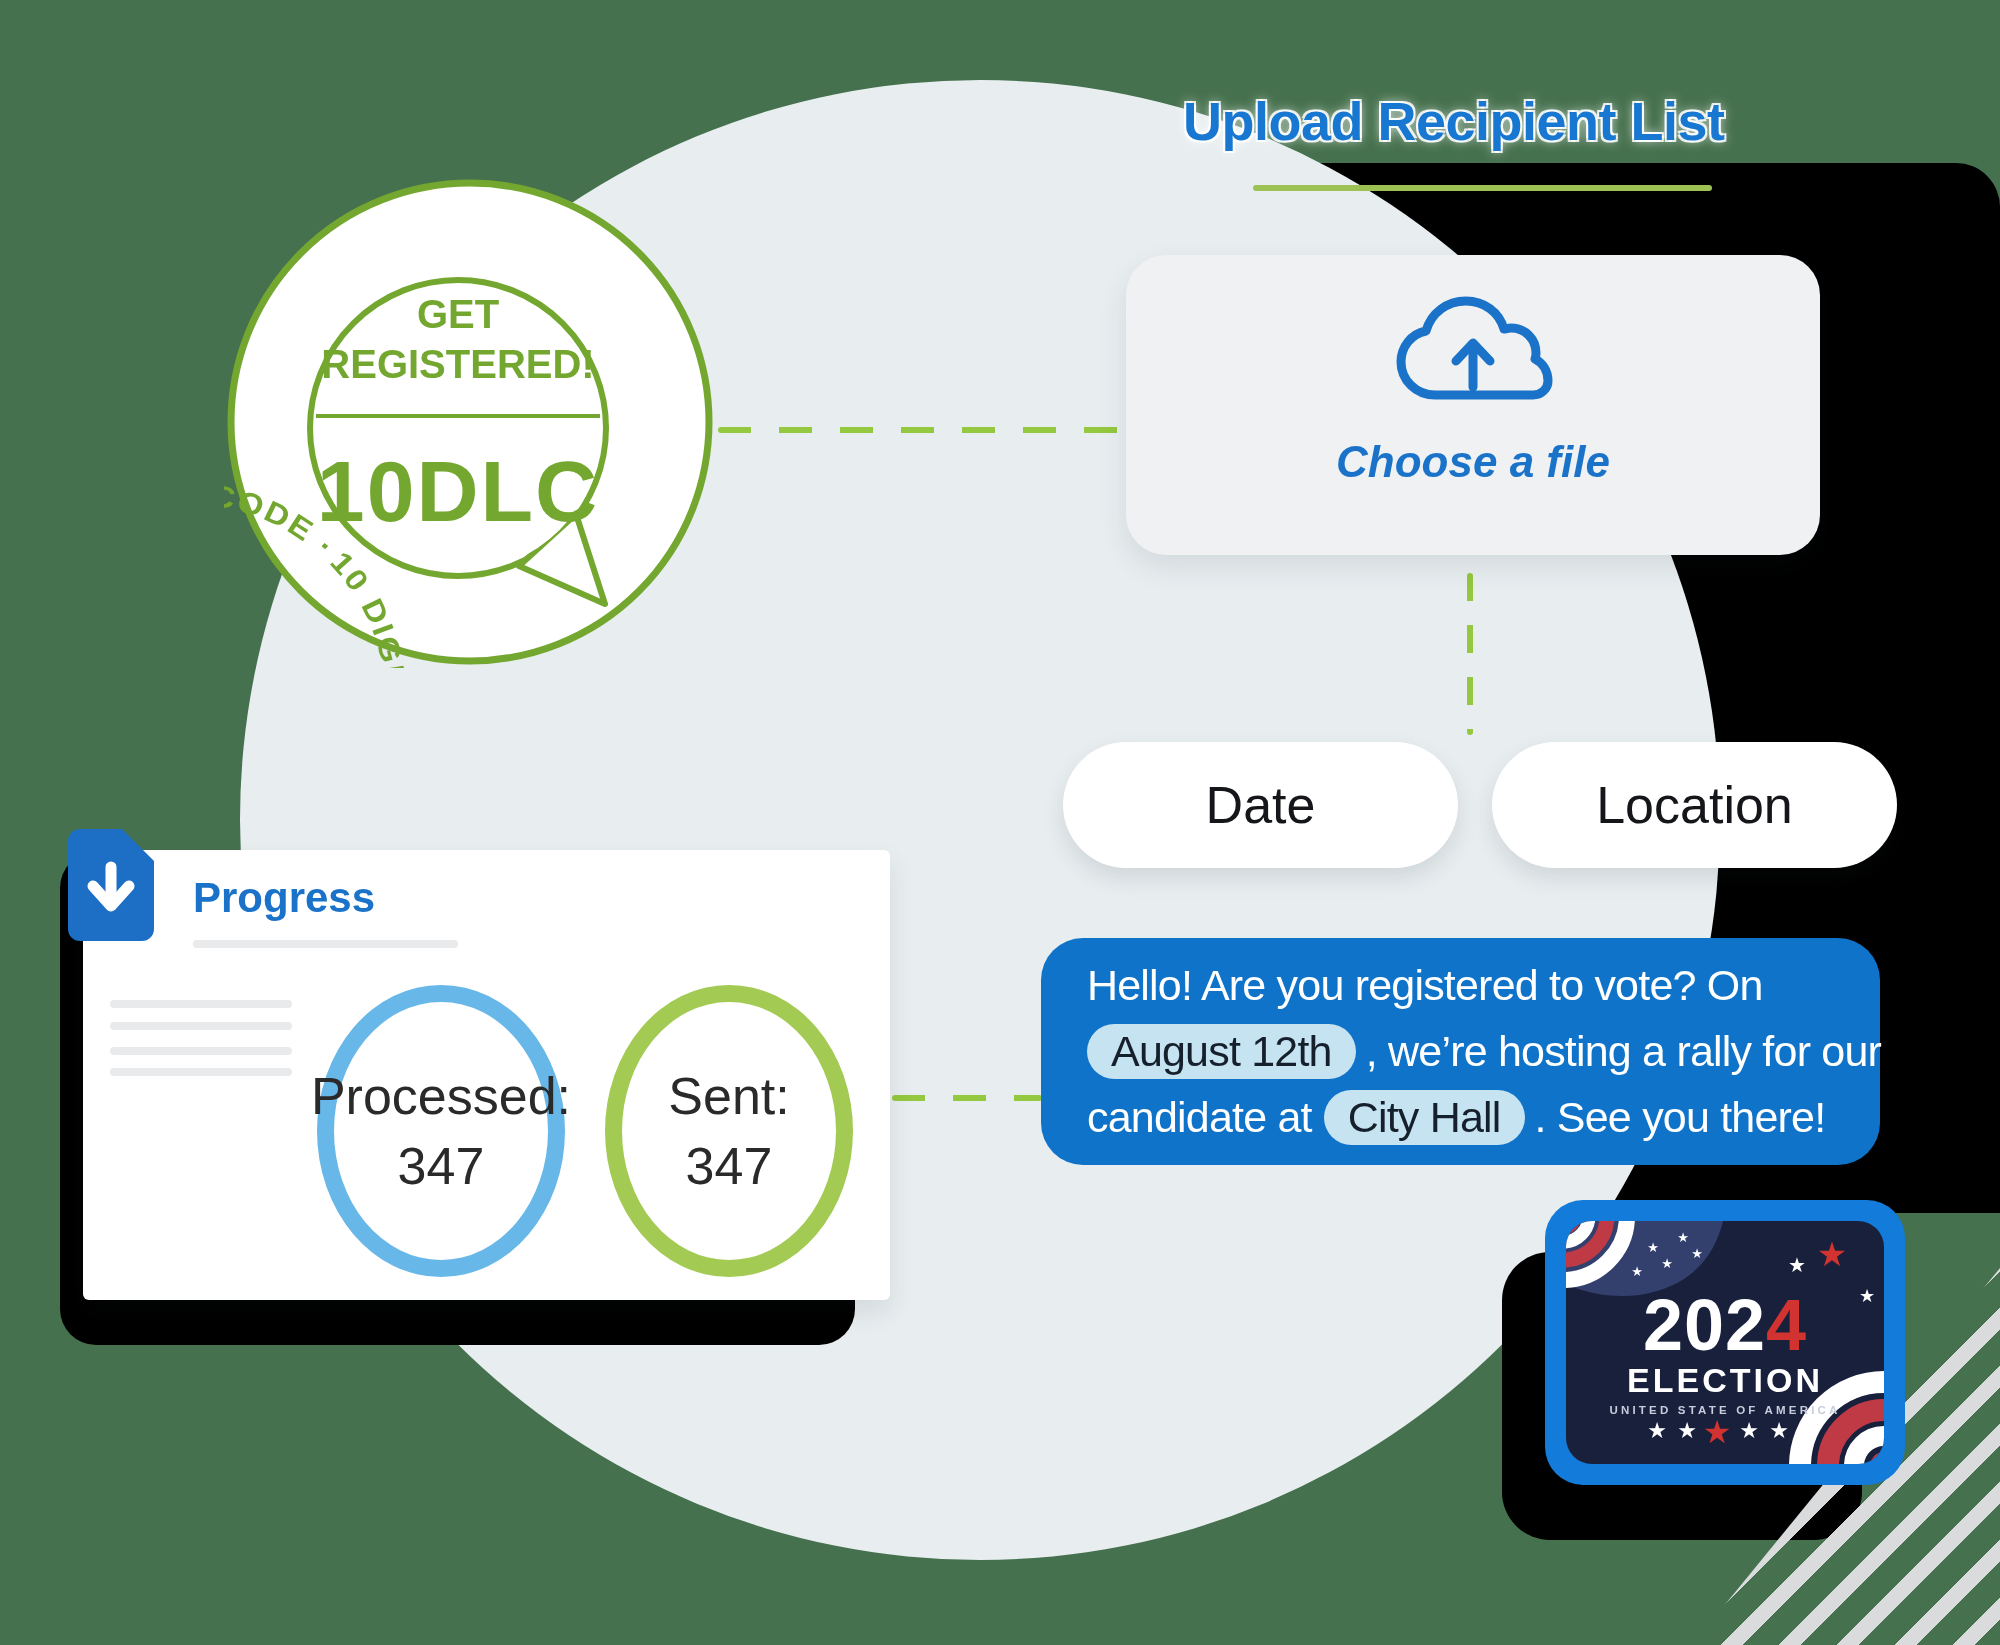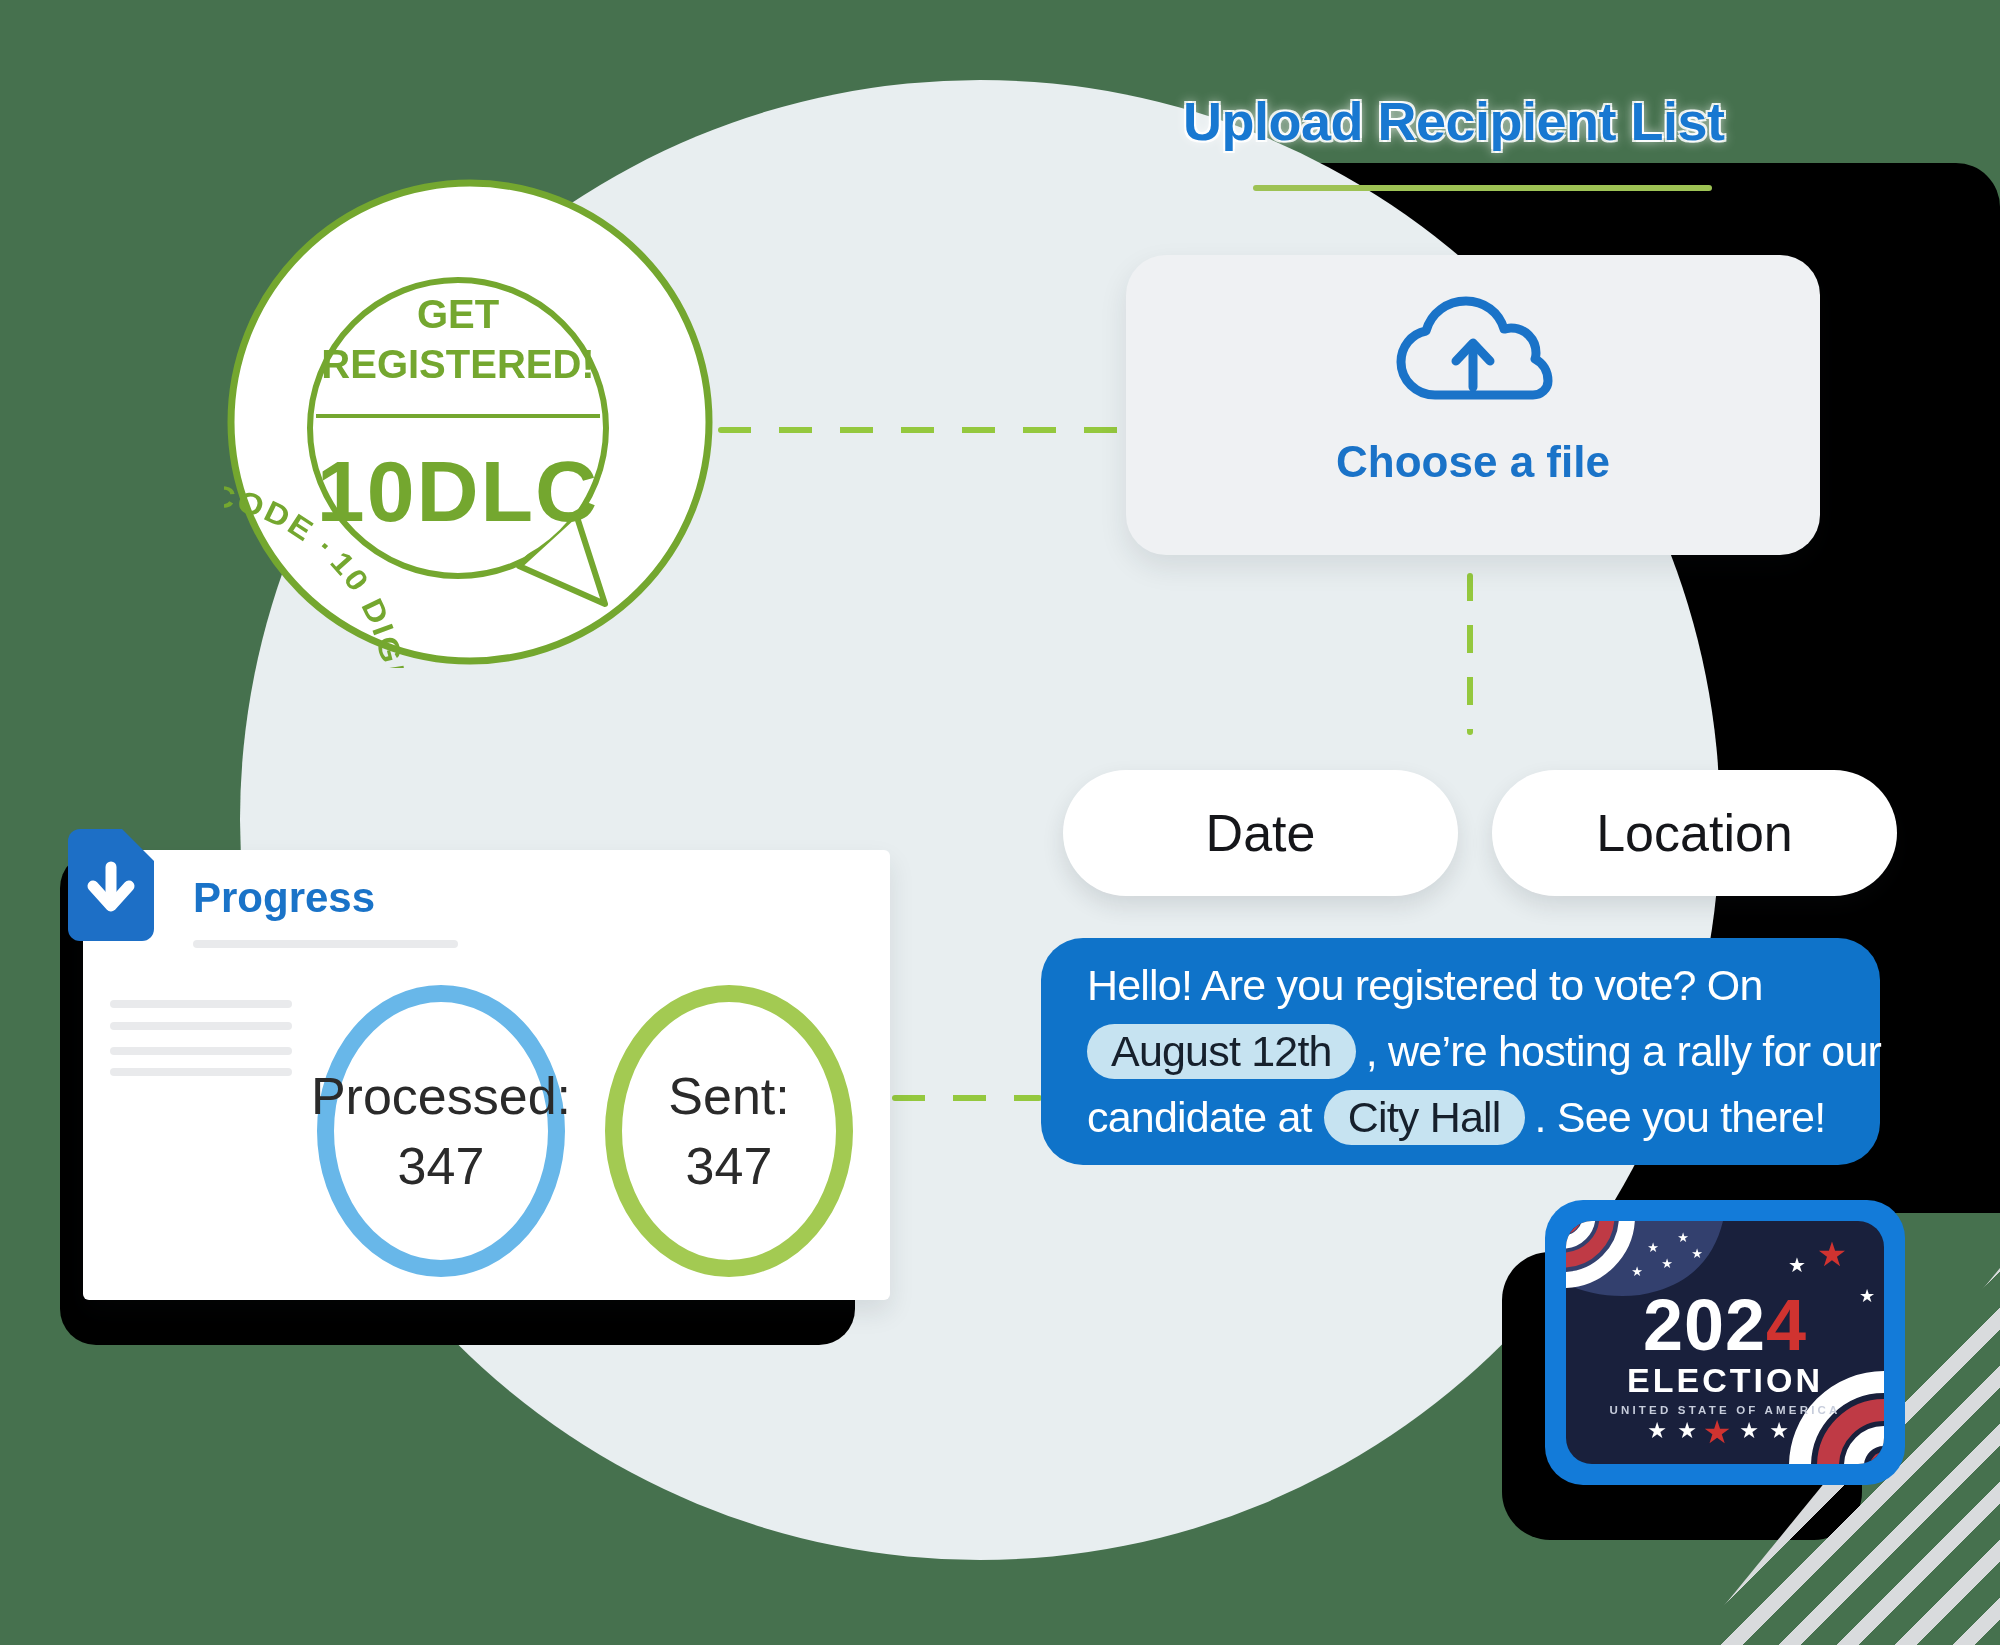--- a/index.html
+++ b/index.html
@@ -39,25 +39,25 @@
     background:var(--underline_green,#9dc254); z-index:6;}
 
   #badge-10dlc{left:224px; top:176px; z-index:6;}
   .ring-text{fill:var(--stamp_green,#74a72f); font-size:30px; font-weight:600; letter-spacing:2px;}
   .stamp-txt{fill:var(--stamp_green,#74a72f); font-weight:bold; text-anchor:middle;}
 
   #upload-card{left:1126px; top:255px; width:694px; height:300px; border-radius:40px;
     background:var(--card_gray,#eff1f3); z-index:6; display:flex; flex-direction:column;
     align-items:center; padding-top:36px; box-sizing:border-box; gap:24px;
     box-shadow:0 12px 28px rgba(30,40,50,.10);}
-  #upload-label{font-size:44px; font-weight:bold; color:var(--link_blue,#1a73c8);}
+  #upload-label{font-size:44px; font-weight:bold; color:var(--link_blue,#1a73c8);font-style:italic;}
 
   .tag-pill{position:absolute; top:742px; height:126px; border-radius:63px; background:#fff;
     z-index:6; display:flex; align-items:center; justify-content:center;
-    font-size:52px; color:#15161a; box-shadow:0 10px 22px rgba(30,40,50,.12);margin-top:28px;}
+    font-size:52px; color:#15161a; box-shadow:0 10px 22px rgba(30,40,50,.12);}
   #tag-date{left:1063px; width:395px;}
   #tag-location{left:1492px; width:405px;}
 
   #message-bubble{left:1041px; top:938px; width:839px; height:227px; border-radius:42px;
     background:var(--bubble_blue,#0f73c9); z-index:6; color:#fff; box-sizing:border-box;
     padding:14px 46px; display:flex; flex-direction:column; justify-content:center;}
   .msg-row{display:flex; align-items:center; height:66px; font-size:43px; letter-spacing:-0.8px; white-space:nowrap;}
   .merge-pill{display:inline-flex; align-items:center; background:var(--merge_pill,#c6e3f1);
     color:#16202c; border-radius:34px; padding:3px 24px; margin-right:10px; letter-spacing:-0.8px;text-align:right;}
   .merge-pill.mid{margin-left:12px;}

